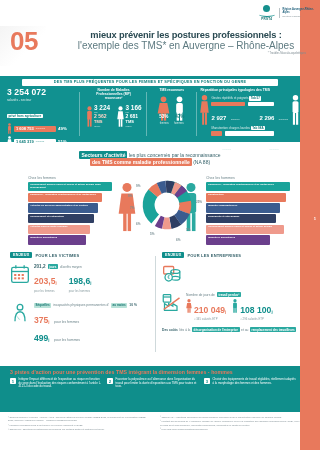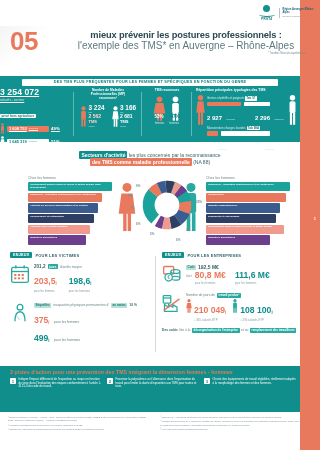--- a/index.html
+++ b/index.html
@@ -34,21 +34,21 @@
   .ttl .t2{font-size:10px;color:#5d7a80;line-height:10px;margin-top:.5px;}
   .ttl .note{font-size:2.6px;color:#7d8b91;text-align:right;margin-top:1px;padding-right:6px;}
 
   
   .band{position:absolute;left:0;top:76px;width:300px;height:66px;background:#119190;}
   .bandttl{position:absolute;left:22px;top:78.5px;width:256px;height:7px;background:#ffffff;
      border-radius:1px;display:flex;align-items:center;justify-content:center;}
   .bandttl span{font-size:3.8px;font-weight:bold;color:#0f7d7c;letter-spacing:.25px;}
   .bandbody{position:absolute;left:0;top:88px;width:300px;height:54px;display:flex;color:#fff;}
   .bcol{position:relative;}
-  .b1{width:74px;text-decoration:underline;}
+  .b1{width:74px;padding-left:7px;}
   .b2{width:68px;}
   .b3{width:50px;}
   .b4{width:105px;}
   .vdiv{position:absolute;top:4px;width:.6px;height:44px;background:rgba(255,255,255,.35);}
 
   .bignum{font-size:8.6px;font-weight:bold;color:#fff;letter-spacing:.1px;line-height:9px;}
   .smtxt{font-size:3.2px;color:#d6ece9;line-height:4px;margin-top:1px;}
   .hl-w{display:inline-block;background:#ffffff;color:#0f7d7c;font-size:3.2px;font-weight:bold;
      padding:.4px 1.4px;border-radius:.8px;}
   .barrow{display:flex;align-items:center;gap:2px;margin-top:2.2px;}
@@ -479,37 +479,20 @@
 
     <div class="row">
       <svg class="icobox" viewBox="0 0 24 24">
         <rect x="2" y="3" width="12" height="9" rx="1.2" fill="none" stroke="#e8795c" stroke-width="1.6"></rect>
         <ellipse cx="16" cy="9" rx="5.4" ry="2.3" fill="none" stroke="#2aa9a0" stroke-width="1.5"></ellipse>
         <path d="M10.6 9 V17 M21.4 9 V17" stroke="#2aa9a0" stroke-width="1.5" fill="none"></path>
         <ellipse cx="16" cy="17" rx="5.4" ry="2.3" fill="none" stroke="#2aa9a0" stroke-width="1.5"></ellipse>
         <circle cx="8" cy="16" r="4.4" fill="#fff" stroke="#2aa9a0" stroke-width="1.5"></circle>
         <text x="8" y="18.3" font-size="5.4" text-anchor="middle" fill="#2aa9a0">€</text>
       </svg>
-      <div style="flex:1;">
-        <div class="lblrow">
-          <span class="chip-g">Coût</span>
-          <span class="strong" style="font-size:5px;">192,5 M€</span>
-        </div>
-        <div style="display:flex;align-items:flex-start;gap:3px;margin-top:1px;">
-          <span style="font-size:3px;color:#8a9da1;margin-top:3px;">dont</span>
-          <div>
-            <div class="bigO">80,8 M€</div>
-            <div class="cap">pour les femmes</div>
-          </div>
-          <div style="margin-left:6px;">
-            <div class="bigT">111,6 M€</div>
-            <div class="cap">pour les hommes</div>
-          </div>
-        </div>
-      </div>
     </div>
 
     <div class="row" style="margin-top:8px;">
       <svg class="icobox" viewBox="0 0 24 24">
         <rect x="1.5" y="3" width="9" height="9" rx="1" fill="none" stroke="#2aa9a0" stroke-width="1.5"></rect>
         <line x1="1.5" y1="6" x2="10.5" y2="6" stroke="#2aa9a0" stroke-width="1.5"></line>
         <path d="M3 22 V14 L8 17 V14 L13 17 V14 L18 17 V22 Z" fill="none" stroke="#2aa9a0" stroke-width="1.5"></path>
         <line x1="2" y1="21" x2="21" y2="7" stroke="#e8795c" stroke-width="1.8"></line>
       </svg>
       <div style="flex:1;">

